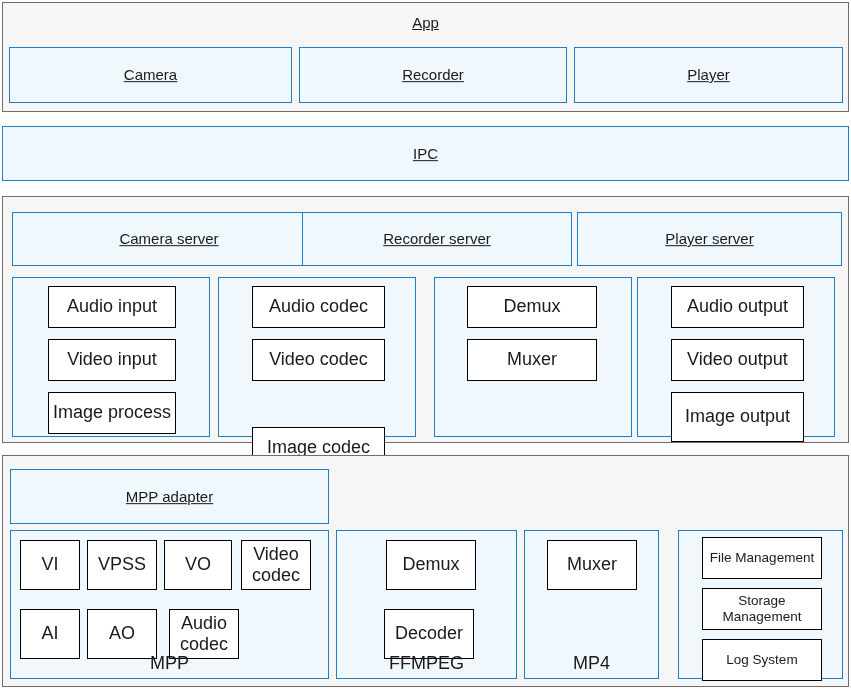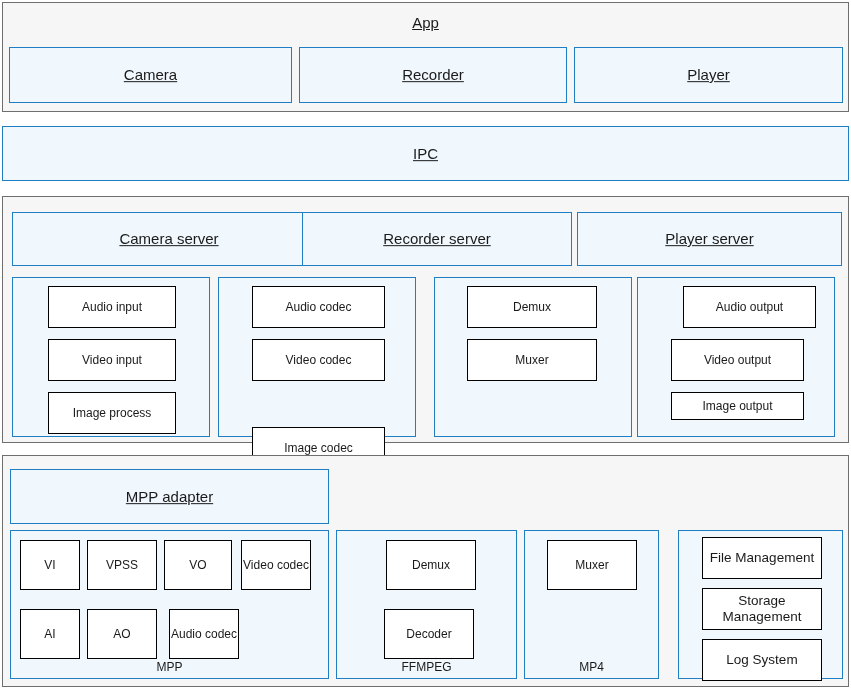--- a/index.html
+++ b/index.html
@@ -64,21 +64,21 @@
   .group-caption {
     position: absolute;
     left: 0;
     right: 0;
     bottom: 4px;
     text-align: center;
     color: #1a1a1a;
   }
 
   .fs15 { font-size: 15px; text-decoration: underline; }
-  .fs14 { font-size: 12px; }
+  .fs14 { font-size: 18px; }
   .fs13 { font-size: 13.5px; }
 </style>
 </head>
 <body>
 
 <div id="canvas">
 
   <div class="abs panel" style="left:2px; top:2px; width:847px; height:110px;">
     <div class="panel-title fs15" style="left:0; right:0; top:11px;">App</div>
 
@@ -138,27 +138,27 @@
     <div class="abs bluebox" style="left:431px; top:80px; width:198px; height:160px;">
       <div class="abs whitebox" style="left:32px; top:8px; width:130px; height:42px;">
         <div class="center-label fs14">Demux</div>
       </div>
       <div class="abs whitebox" style="left:32px; top:61px; width:130px; height:42px;">
         <div class="center-label fs14">Muxer</div>
       </div>
     </div>
 
     <div class="abs bluebox" style="left:634px; top:80px; width:198px; height:160px;">
-      <div class="abs whitebox" style="left:33px; top:8px; width:133px; height:42px;margin-left:12px;">
+      <div class="abs whitebox" style="left:33px; top:8px; width:133px; height:42px;">
         <div class="center-label fs14">Audio output</div>
       </div>
       <div class="abs whitebox" style="left:33px; top:61px; width:133px; height:42px;">
         <div class="center-label fs14">Video output</div>
       </div>
-      <div class="abs whitebox" style="left:33px; top:114px; width:133px; height:28px;">
+      <div class="abs whitebox" style="left:33px; top:114px; width:133px; height:50px;">
         <div class="center-label fs14">Image output</div>
       </div>
     </div>
   </div>
 
   <div class="abs panel" style="left:2px; top:455px; width:847px; height:232px;">
 
     <div class="abs bluebox" style="left:7px; top:13px; width:319px; height:55px;">
       <div class="center-label fs15">MPP adapter</div>
     </div>

